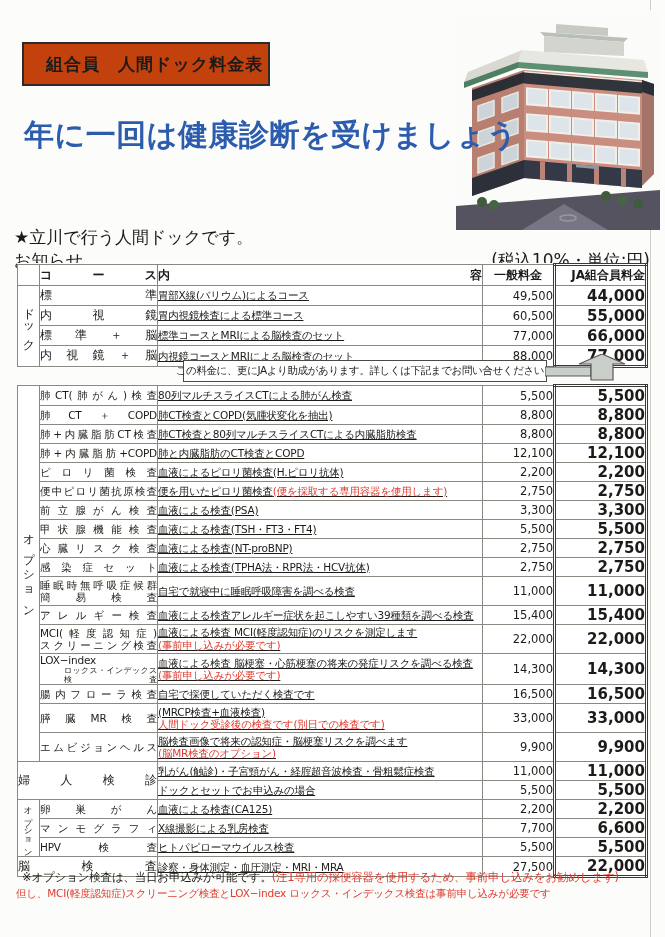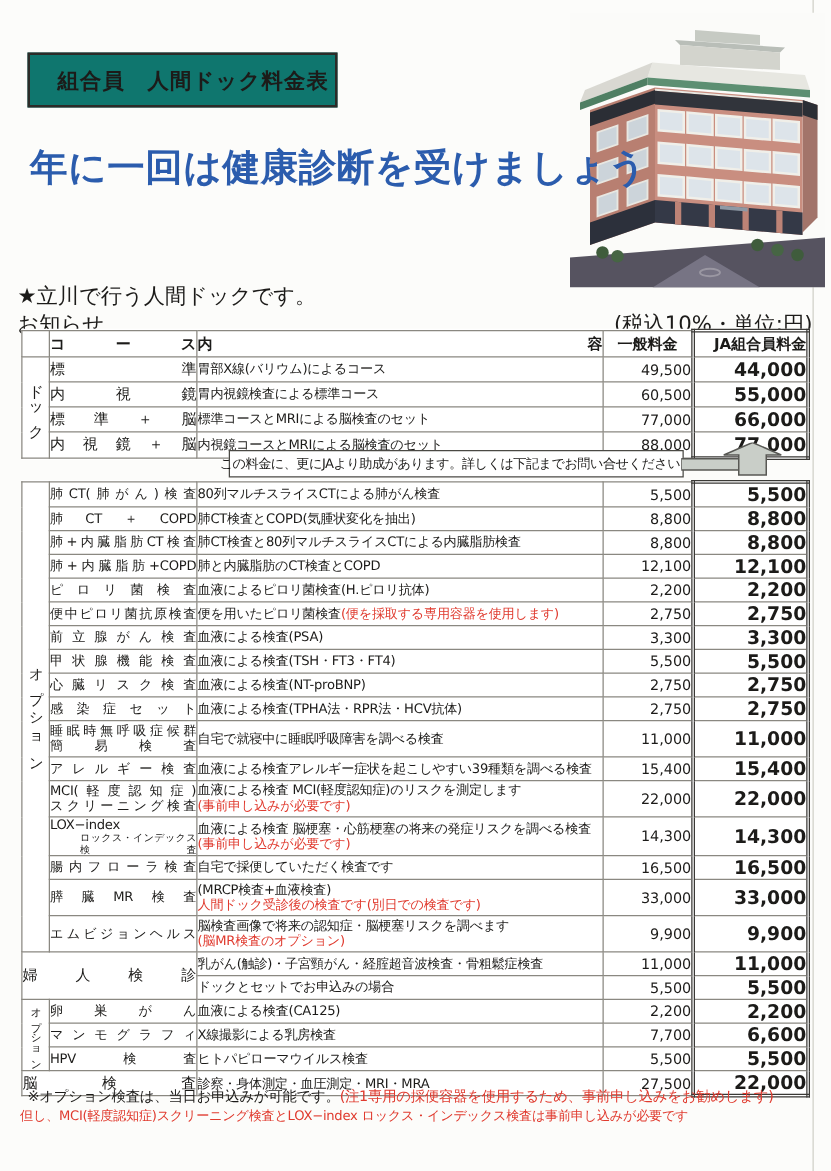--- a/index.html
+++ b/index.html
@@ -6,21 +6,21 @@
   body{
     width:665px;height:937px;position:relative;overflow:hidden;
     background:#fcfcfa;color:#1c1b19;
     font-family:"DejaVu Sans","Liberation Sans",sans-serif;
   }
   .scan-edge{position:absolute;left:650px;top:0;width:1px;height:937px;background:#cfcfc8;}
 
   
   .title-box{
     position:absolute;left:22px;top:42px;width:248px;height:44px;
-    border:2px solid #2c2b28;background:#0f766e;
+    border:2px solid #2c2b28;background:#c2410c;
     display:flex;align-items:center;padding-left:22px;box-sizing:border-box;
     font-size:17px;font-weight:bold;letter-spacing:1px;
   }
 
   
   .headline{position:absolute;left:24px;top:112px;z-index:3;
     color:#2b5cad;font-weight:bold;font-size:30px;line-height:1.5;letter-spacing:.5px;}
 
   
   .photo{position:absolute;left:456px;top:10px;z-index:1;}
@@ -49,21 +49,21 @@
   .v-dock{font-size:12px;letter-spacing:2px;}
   .v-small{font-size:8.5px;letter-spacing:1px;}
   .lbl{font-size:10.5px;text-align:justify;text-align-last:justify;
     padding:0 6px;vertical-align:middle;line-height:1.15;letter-spacing:-.2px;}
   .lbl .l2{display:block;text-align-last:justify;}
   .lbl .l2.small{font-size:8px;letter-spacing:-.2px;margin-left:24px;}
   .lbl-merged{font-size:12px;text-align:justify;text-align-last:justify;
     padding:0 20px;vertical-align:middle;}
   .lbl-brain{padding:0 32px;}
   .cnt{font-size:10.5px;padding:1px 3px 1px 4px;vertical-align:middle;
-    line-height:1.2;letter-spacing:-.2px;white-space:nowrap;}
+    line-height:1.2;letter-spacing:-.2px;white-space:nowrap;text-decoration:underline;}
   .cnt .line{display:block;}
   .red{color:#e03a2e;}
   .gen{font-size:11.5px;text-align:right;padding-right:4px;vertical-align:middle;}
   .jacell{font-size:15px;font-weight:bold;text-align:right;padding-right:5px;
     vertical-align:middle;border-left:3px double #3a3936 !important;
     border-right:3px double #3a3936 !important;}
   .ja-top{border-top:3px double #3a3936 !important;}
   .ja-bot{border-bottom:3px double #3a3936 !important;}
 
   

